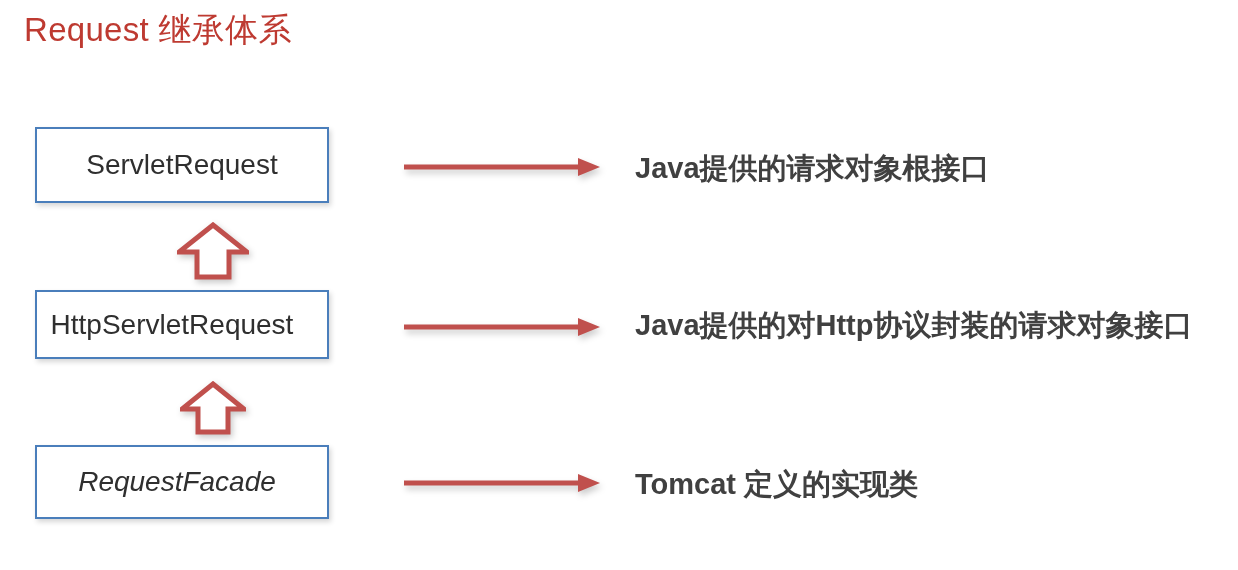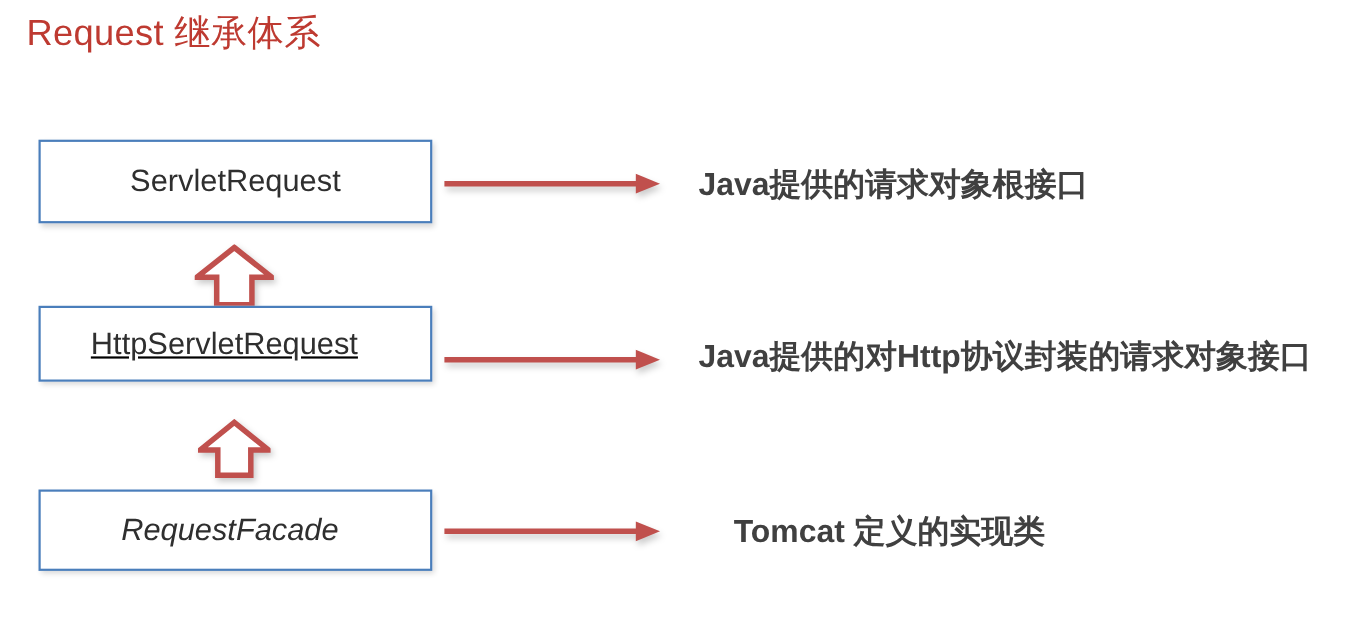--- a/index.html
+++ b/index.html
@@ -30,39 +30,39 @@
     letter-spacing: 0.3px;
     color: #be3a31;
     white-space: nowrap;
     font-weight: 400;
   }
 
   
   .class-box {
     position: absolute;
     left: 35px;
-    width: 358px;
+    width: 294px;
     box-sizing: border-box;
     background: #ffffff;
     border: 2.5px solid #4a7ebb;
     display: flex;
     align-items: center;
     justify-content: center;
     box-shadow: 2px 3px 5px rgba(0,0,0,0.16);
   }
   .class-box .box-label {
     font-size: 28px;
     line-height: 32px;
     color: #2f2f2f;
     white-space: nowrap;
     font-weight: 400;
   }
 
   #box-servlet-request      { top: 127px; height: 76px; }
-  #box-http-servlet-request { top: 278px; height: 69px; text-decoration: underline; }
+  #box-http-servlet-request { top: 290px; height: 69px; }
   #box-request-facade       { top: 445px; height: 74px; font-style: italic; }
 
   
   #box-http-servlet-request .box-label { position: relative; left: -10px; }
   #box-request-facade       .box-label { position: relative; left: -5px; }
 
   
   .inherit-arrow {
     position: absolute;
     filter: drop-shadow(2px 3px 3px rgba(0,0,0,0.22));
@@ -84,21 +84,21 @@
     position: absolute;
     left: 635px;
     font-size: 29px;
     line-height: 34px;
     color: #404040;
     white-space: nowrap;
     font-weight: 700;
   }
   #description-1 { top: 151px; }
   #description-2 { top: 308px; }
-  #description-3 { top: 467px; margin-left: 32px; }
+  #description-3 { top: 467px; }
 </style>
 </head>
 <body>
 
 <div id="canvas">
 
   <div id="slide-title">Request 继承体系</div>
 
   <div class="class-box" id="box-servlet-request">
     <span class="box-label">ServletRequest</span>

